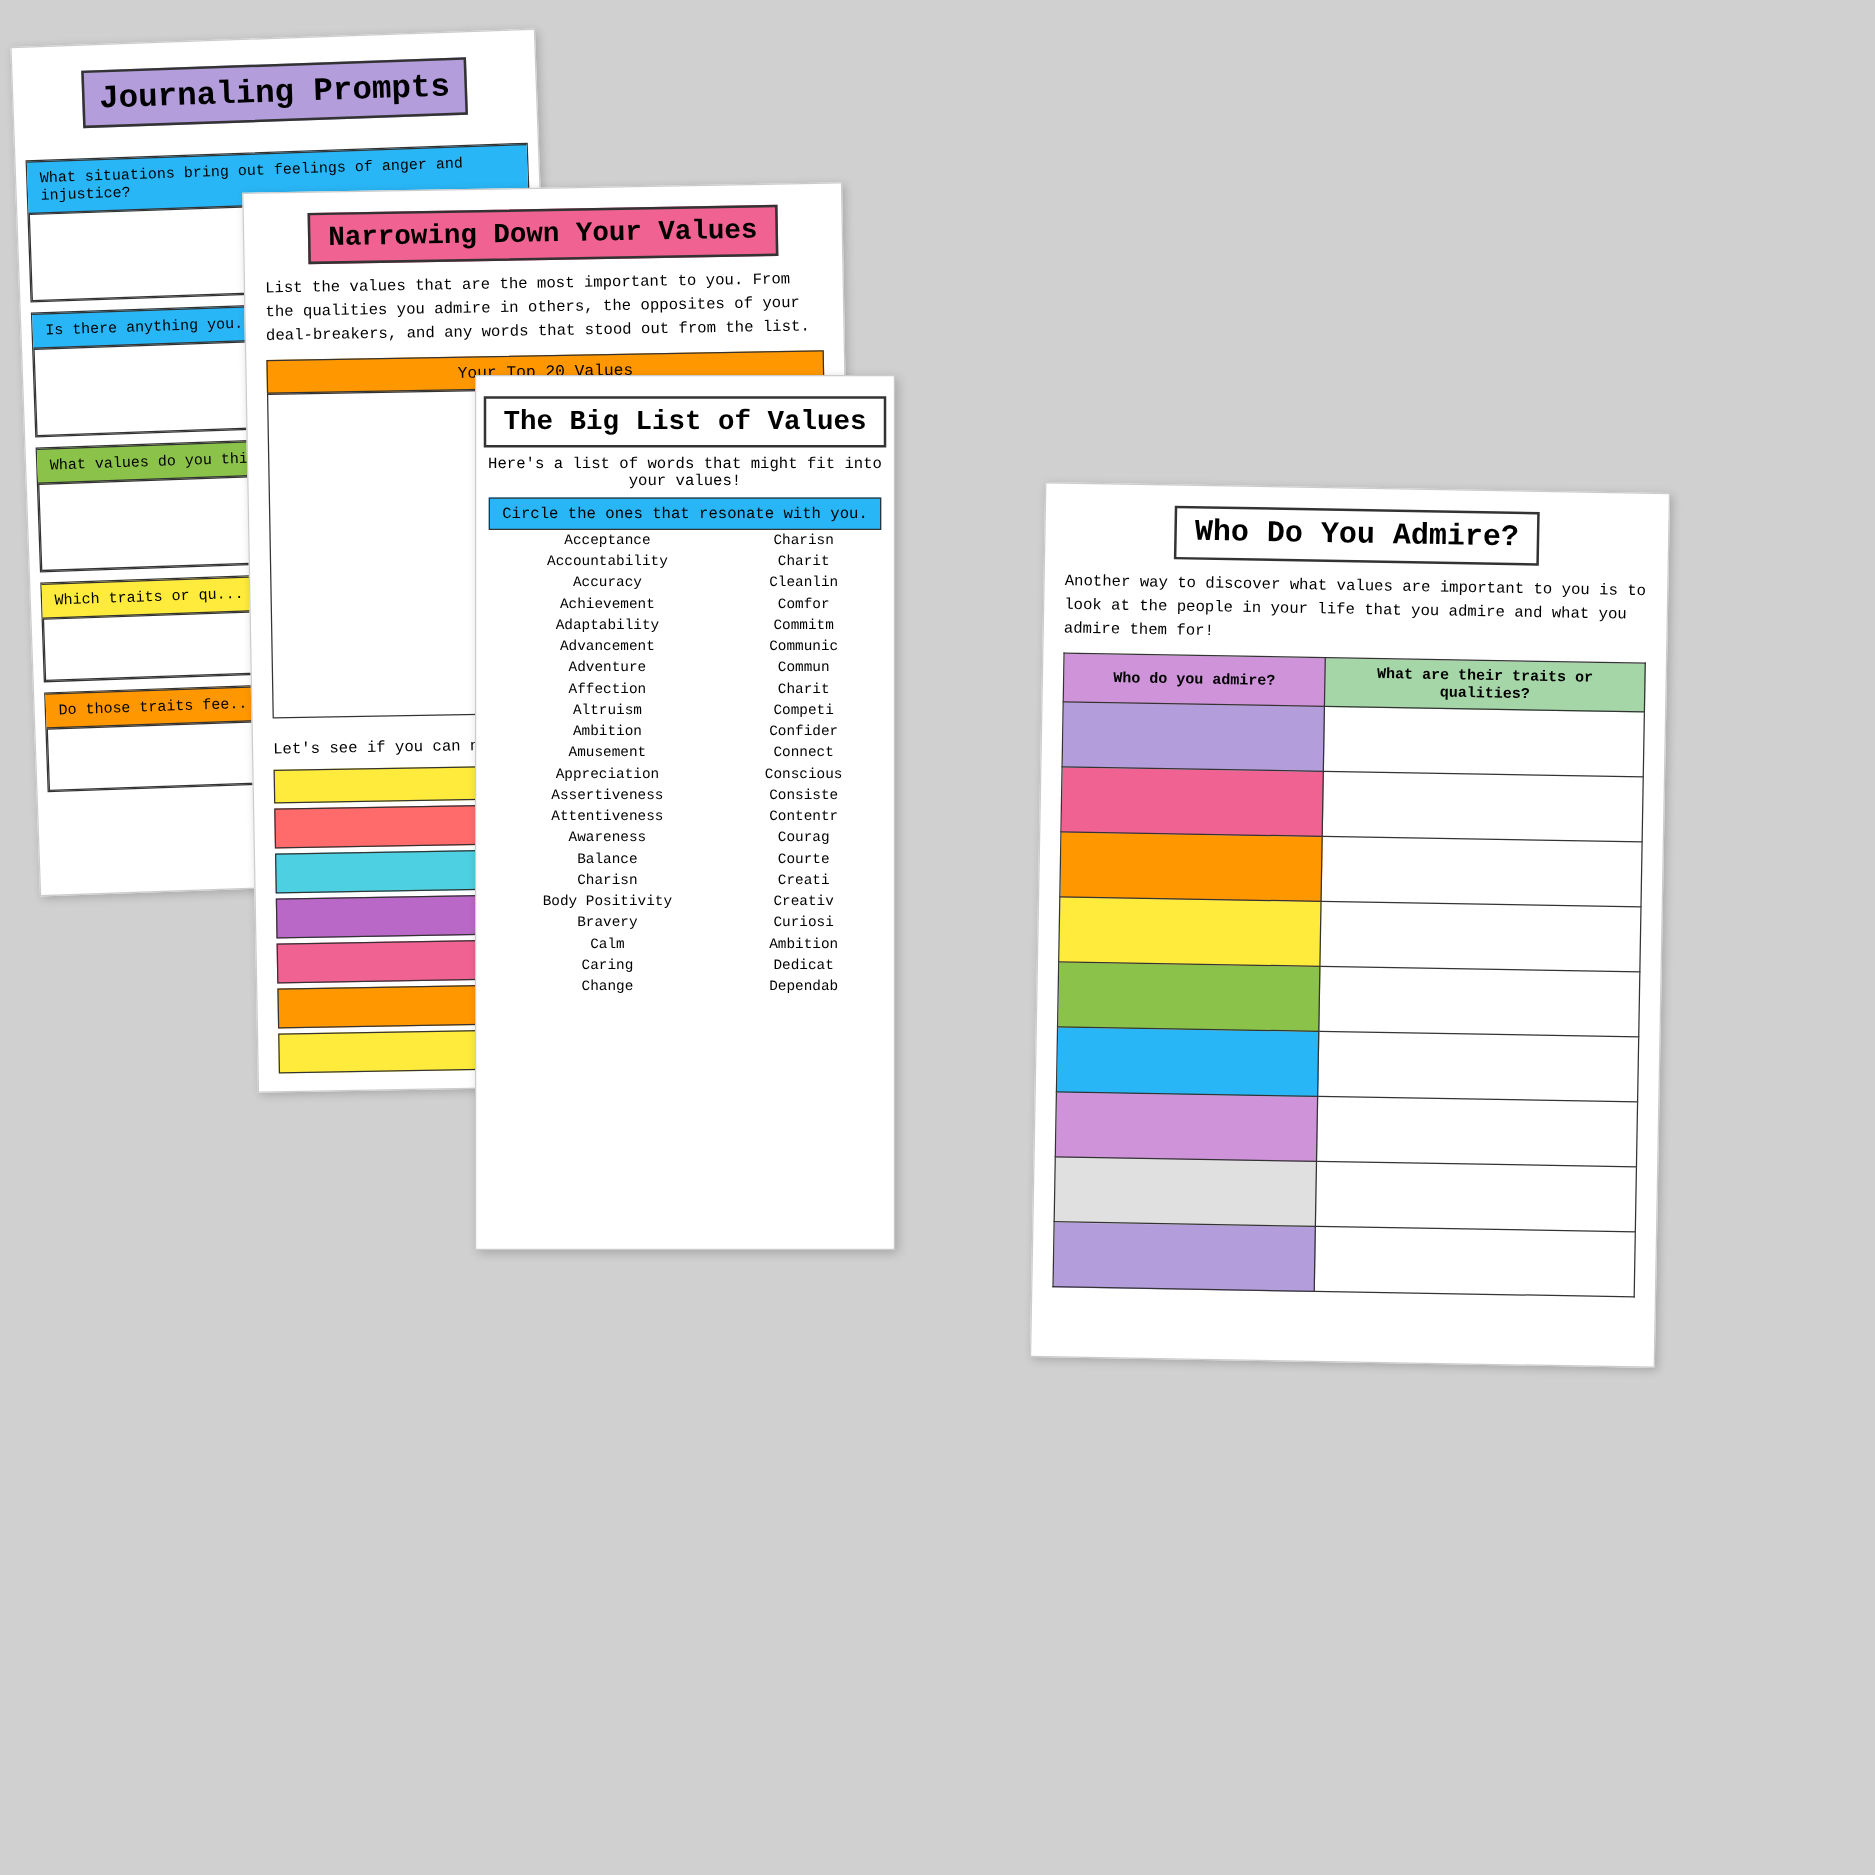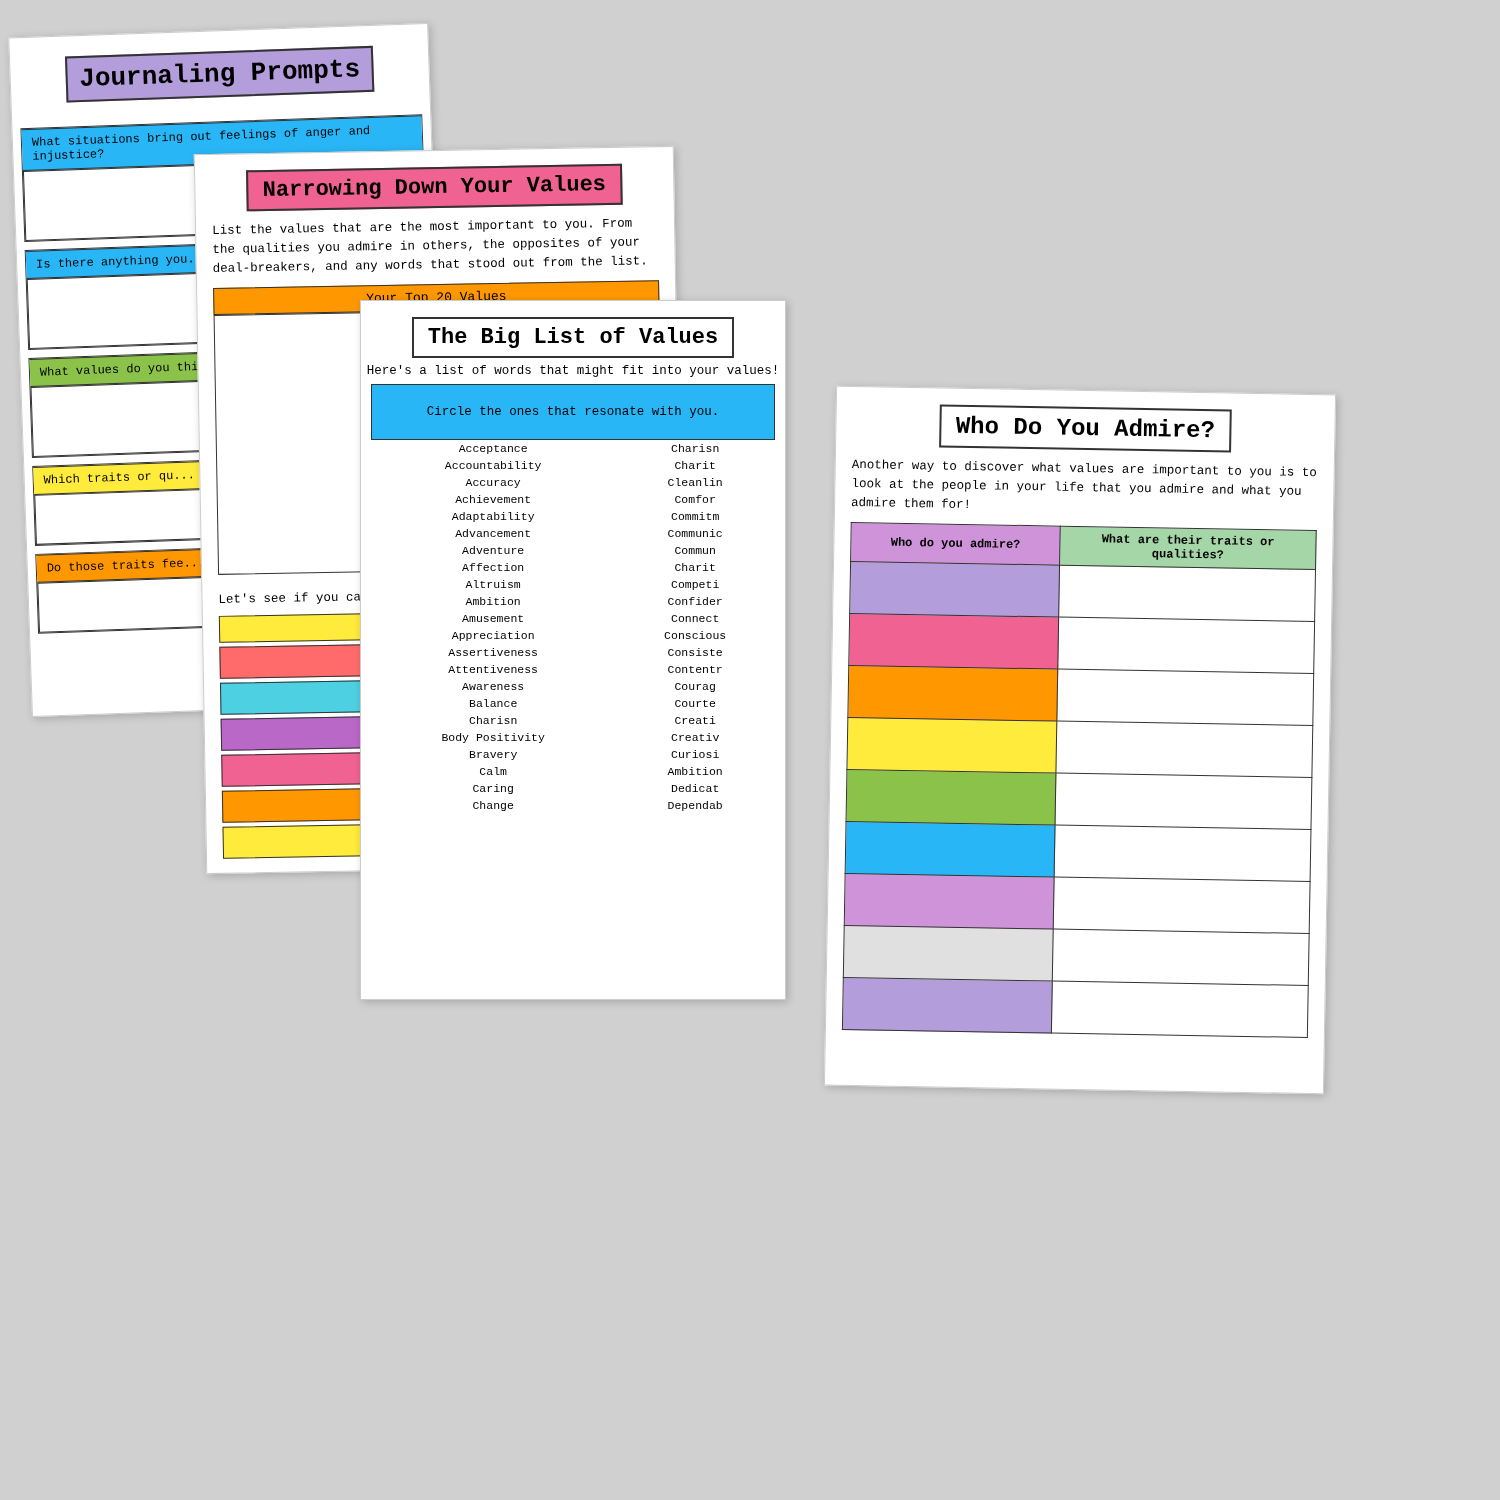--- a/index.html
+++ b/index.html
@@ -34,24 +34,24 @@
       width: 480px;
       height: 720px;
       top: 150px;
       left: 200px;
       transform: rotate(-1deg);
       z-index: 2;
     }
 
     
     .page-biglist {
-      width: 426px;
+      width: 336px;
       height: 700px;
       top: 300px;
-      left: 360px;
+      left: 380px;
       z-index: 3;
     }
 
     
     .page-admire {
       width: 500px;
       height: 700px;
       top: 390px;
       left: 830px;
       transform: rotate(1deg);
@@ -174,21 +174,21 @@
       font-size: 12.5px;
       font-family: 'Courier New', monospace;
       margin-bottom: 6px;
     }
 
     .circle-bar {
       background: #29b6f6;
       text-align: center;
       font-size: 12.5px;
       font-family: 'Courier New', monospace;
-      padding: 20px;
+      padding: 5px;
       border: 1px solid #333;
       margin: 0 10px 0;
     }
 
     .values-table {
       width: calc(100% - 20px);
       margin: 0 10px;
       border-collapse: collapse;
       font-size: 11.5px;
       font-family: Liberation Mono, monospace;

